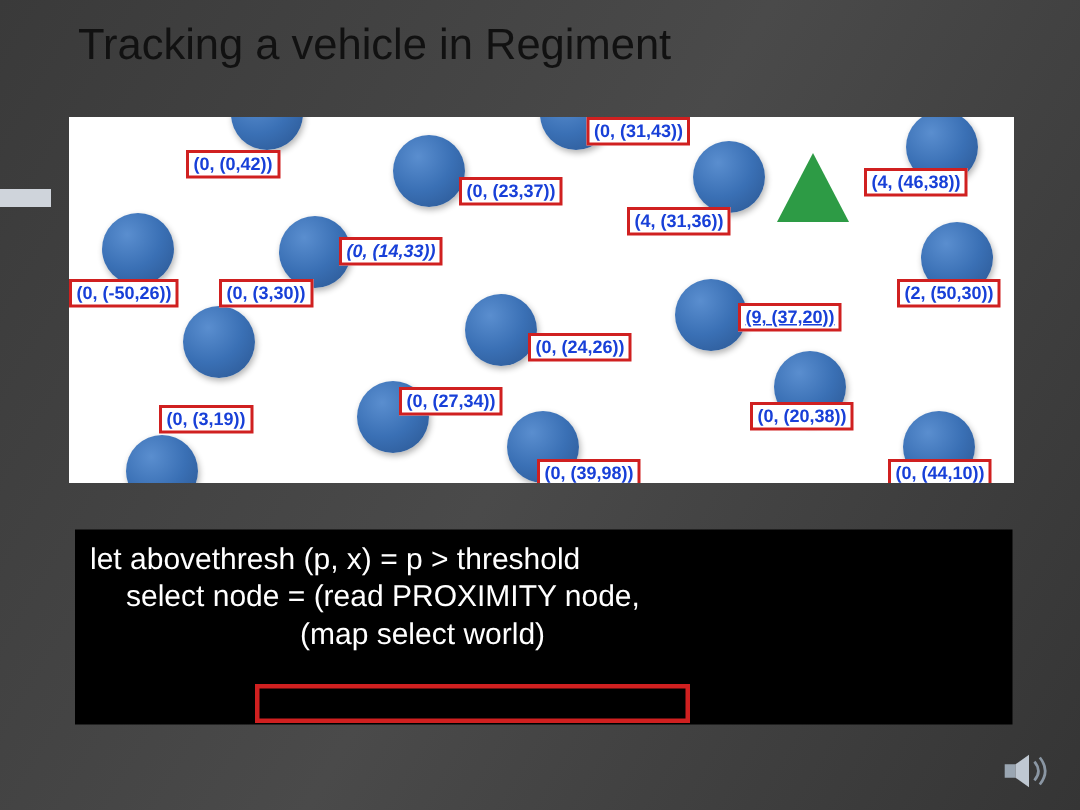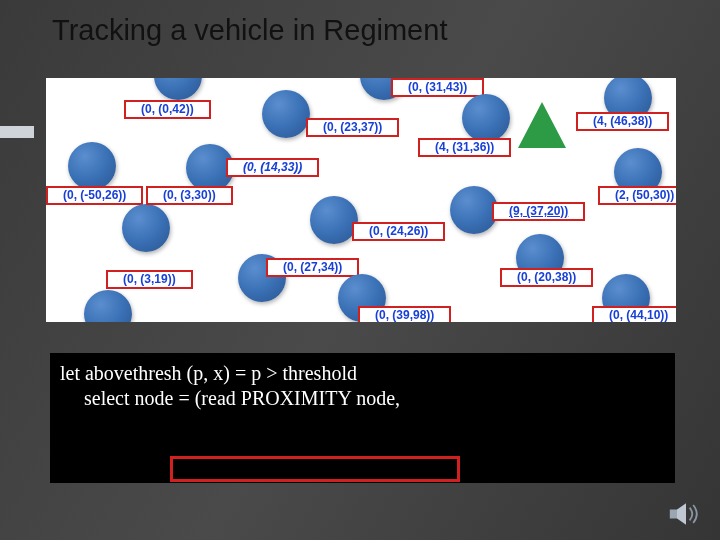--- a/index.html
+++ b/index.html
@@ -54,36 +54,36 @@
     top: 24px;
     left: 472px;
   }
   .lbl {
     position: absolute;
     font-size: 12px;
     font-weight: bold;
     color: #1840d8;
     background: #fff;
     border: 2px solid #d02020;
-    padding: 1px 15px;
+    padding: 1px 3px;
     line-height: 1.1;
     white-space: nowrap;
   }
   .codebox {
     position: absolute;
     top: 353px;
     left: 50px;
     width: 625px;
     height: 130px;
     background: #000;
     color: #fff;
     font-size: 20px;
     line-height: 1.25;
     padding: 8px 10px;
-    font-family: Liberation Serif, serif;
+    font-family: Liberation Sans, sans-serif;
   }
   .codebox .l1 { }
   .codebox .l2 { padding-left: 24px; }
   .codebox .l3 { padding-left: 140px; }
   .codebox .l4 { padding-left: 10px; }
   .codebox .l5 { padding-left: 140px; position: relative; }
   .code-outline {
     position: absolute;
     border: 3px solid #d02020;
     left: 120px;
@@ -139,20 +139,21 @@
     <div class="lbl" style="left: 454px; top: 190px;">(0, (20,38))</div>
     <div class="node" style="left: 292px; top: 196px;"></div>
     <div class="lbl" style="left: 312px; top: 228px;">(0, (39,98))</div>
     <div class="node" style="left: 556px; top: 196px;"></div>
     <div class="lbl" style="left: 546px; top: 228px;">(0, (44,10))</div>
   </div>
 
 <div class="codebox">
   <div class="l1">let abovethresh (p, x) = p &gt; threshold</div>
   <div class="l2">select node = (read PROXIMITY node,</div>
+  <div class="l5">(map select world)</div>
   <div class="code-outline"></div>
 </div>
 
 <svg class="speaker-icon" viewBox="0 0 40 30">
   <rect x="2" y="10" width="8" height="10" fill="#9aa6b2"></rect>
   <polygon points="10,10 20,3 20,27 10,20" fill="#bfc8d2"></polygon>
   <path d="M24 8 Q30 15 24 22" stroke="#8a96a3" stroke-width="2" fill="none"></path>
   <path d="M28 5 Q36 15 28 25" stroke="#8a96a3" stroke-width="2" fill="none"></path>
 </svg>
 

